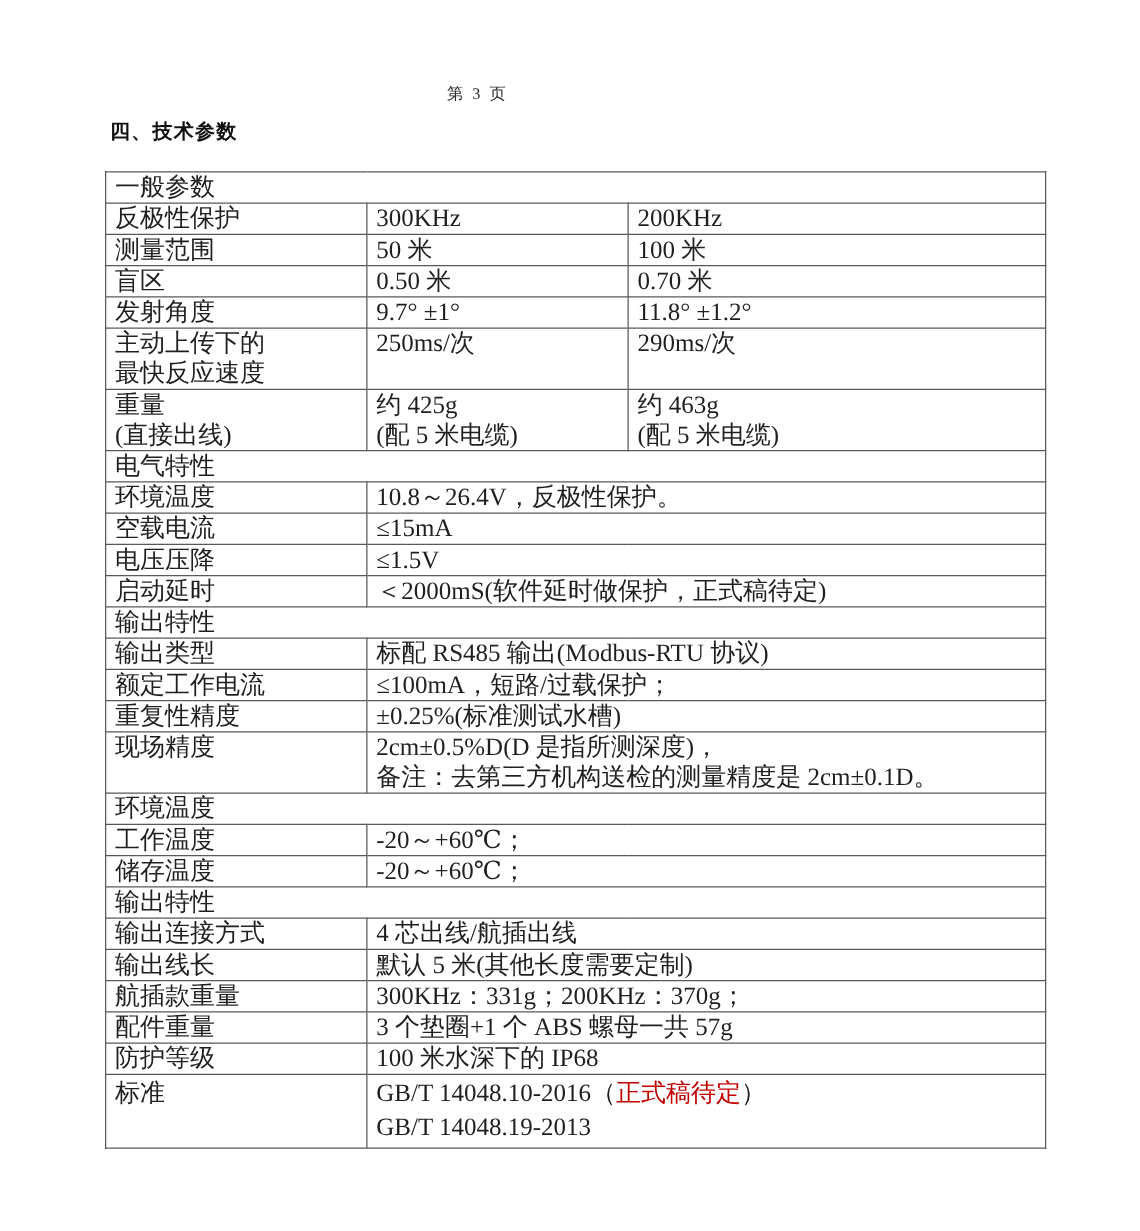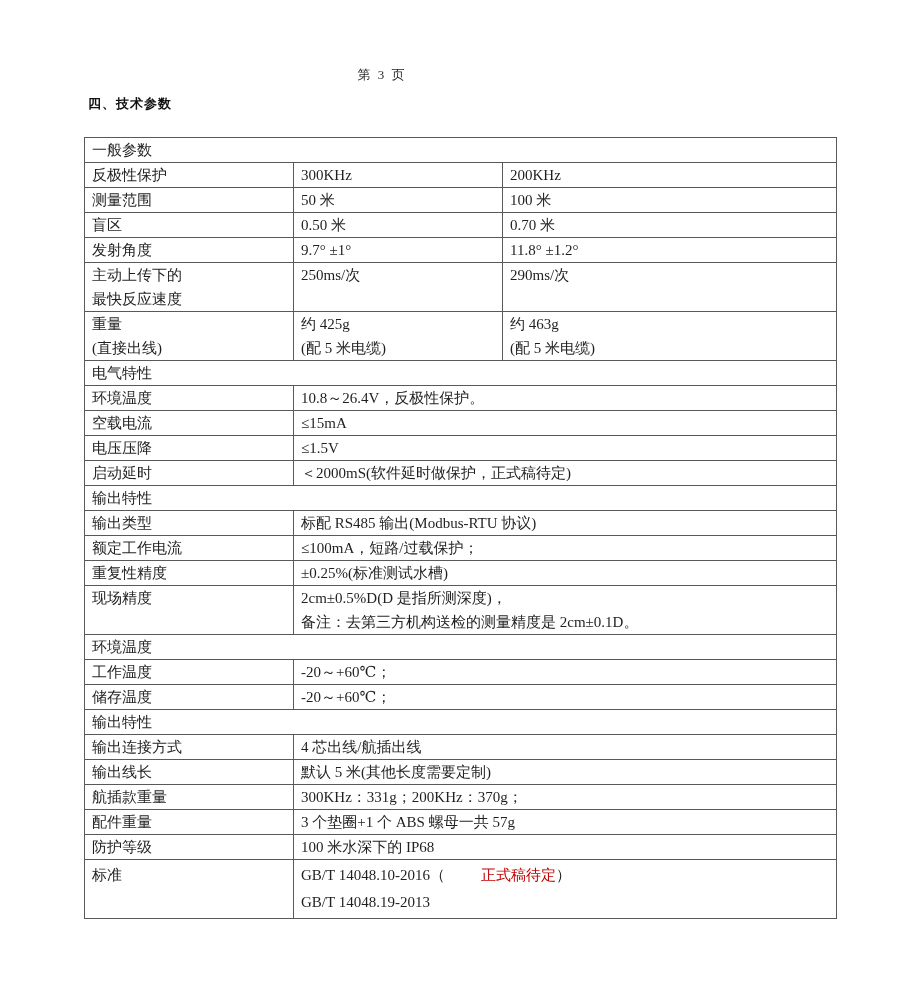--- a/index.html
+++ b/index.html
@@ -31,51 +31,51 @@
     width: 100%;
     text-align: center;
     font-size: 13px;
     letter-spacing: 2px;
     color: #2a2a2a;
   }
   .heading {
     position: absolute;
     top: 95px;
     left: 88px;
-    font-size: 13px;
+    font-size: 16px;
     font-weight: bold;
     letter-spacing: 1px;
     color: #111111;
   }
   .params-table {
     position: absolute;
     top: 137px;
     left: 84px;
     width: 752px;
     border-collapse: collapse;
     table-layout: fixed;
   }
   .params-table col.c1 { width: 209px; }
   .params-table col.c2 { width: 209px; }
   .params-table col.c3 { width: 334px; }
   .params-table td {
     border: 1px solid var(--border-color);
     vertical-align: top;
     padding: 0 4px 0 7px;
-    font-size: 15px;
+    font-size: 20px;
     color: var(--text-color);
   }
   .cell-line {
     line-height: 24px;
     white-space: nowrap;
     overflow: hidden;
   }
   tr.tall td { padding-top: 2px; padding-bottom: 2px; }
   tr.tall .cell-line { line-height: 27px; }
-  .red { color: var(--red-color); margin-left: 36px; }
+  .red { color: var(--red-color); }
 </style>
 </head>
 <body>
 
 <div class="doc-page">
   <div class="page-number">第 3 页</div>
   <div class="heading">四、技术参数</div>
   <table class="params-table">
     <colgroup>
       <col class="c1">

